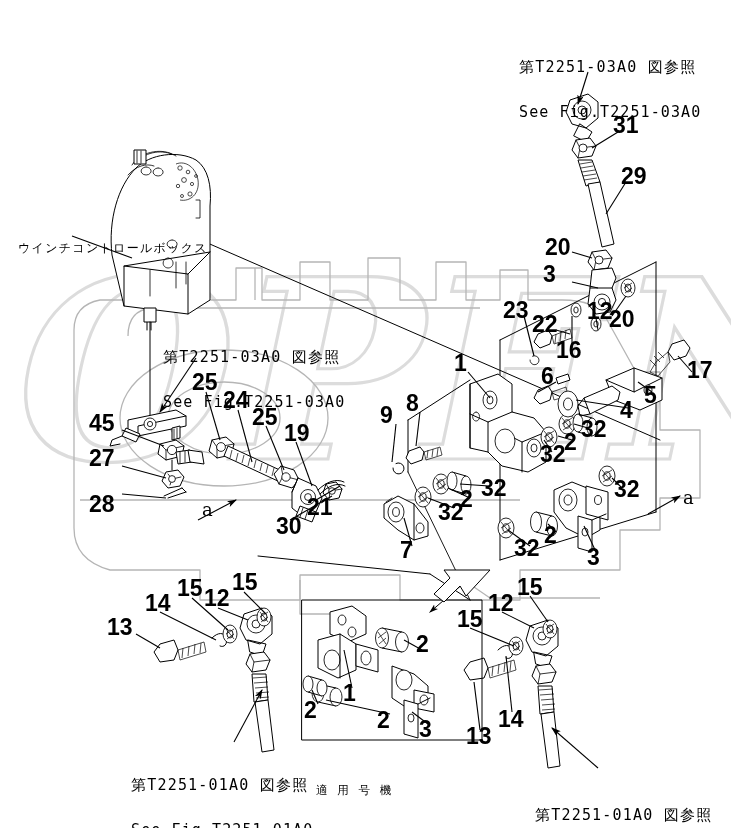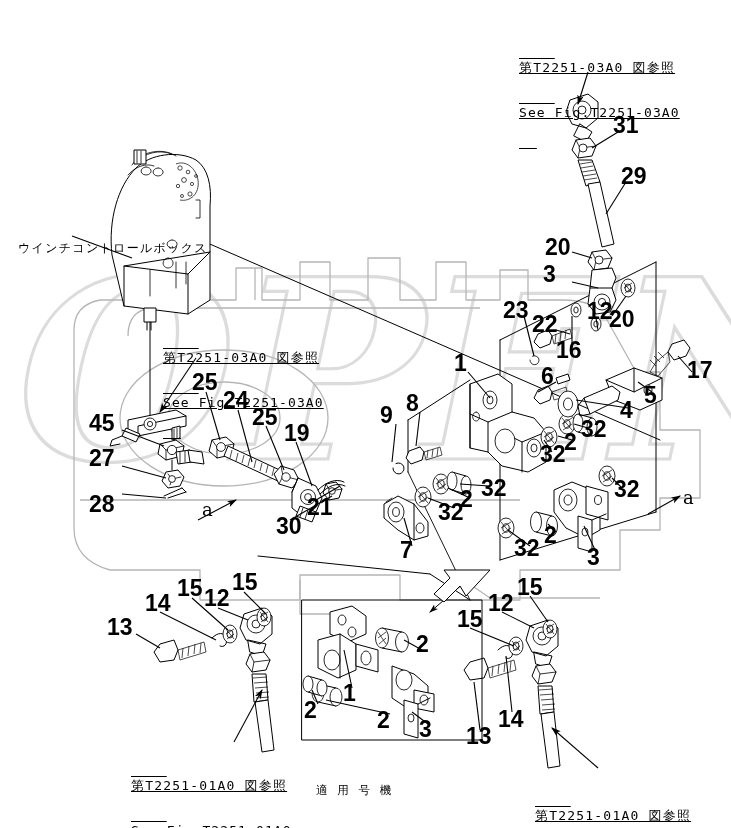--- a/index.html
+++ b/index.html
@@ -14,24 +14,23 @@
     background:#ffffff;
     overflow:hidden;
   }
   #art{position:absolute;left:0;top:0;width:731px;height:828px;}
 
   
   .txt{position:absolute;white-space:pre;color:#000;}
 
   .ref{
     font-family:"DejaVu Sans Mono","Liberation Mono",monospace;
-    font-size:13px;
+    font-size:15px;
     letter-spacing:1.1px;
     line-height:15px;
-    text-decoration:underline;
   }
   .ref .jp{letter-spacing:1.2px;}
 
   .callout{
     font-family:Liberation Sans, sans-serif;
     font-weight:bold;
     font-size:23px;
     line-height:21px;
   }
   .small-a{

